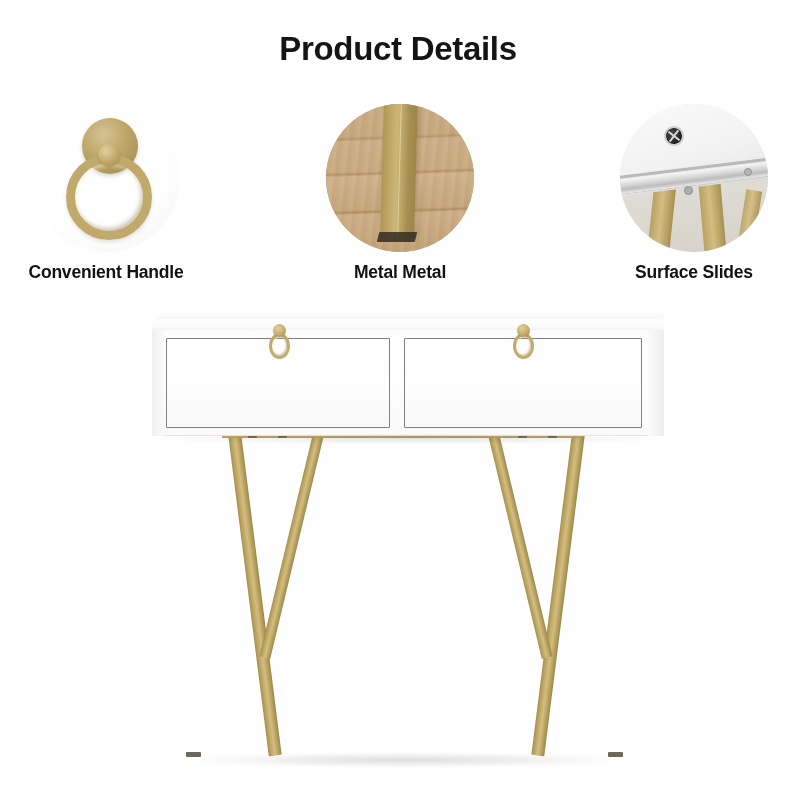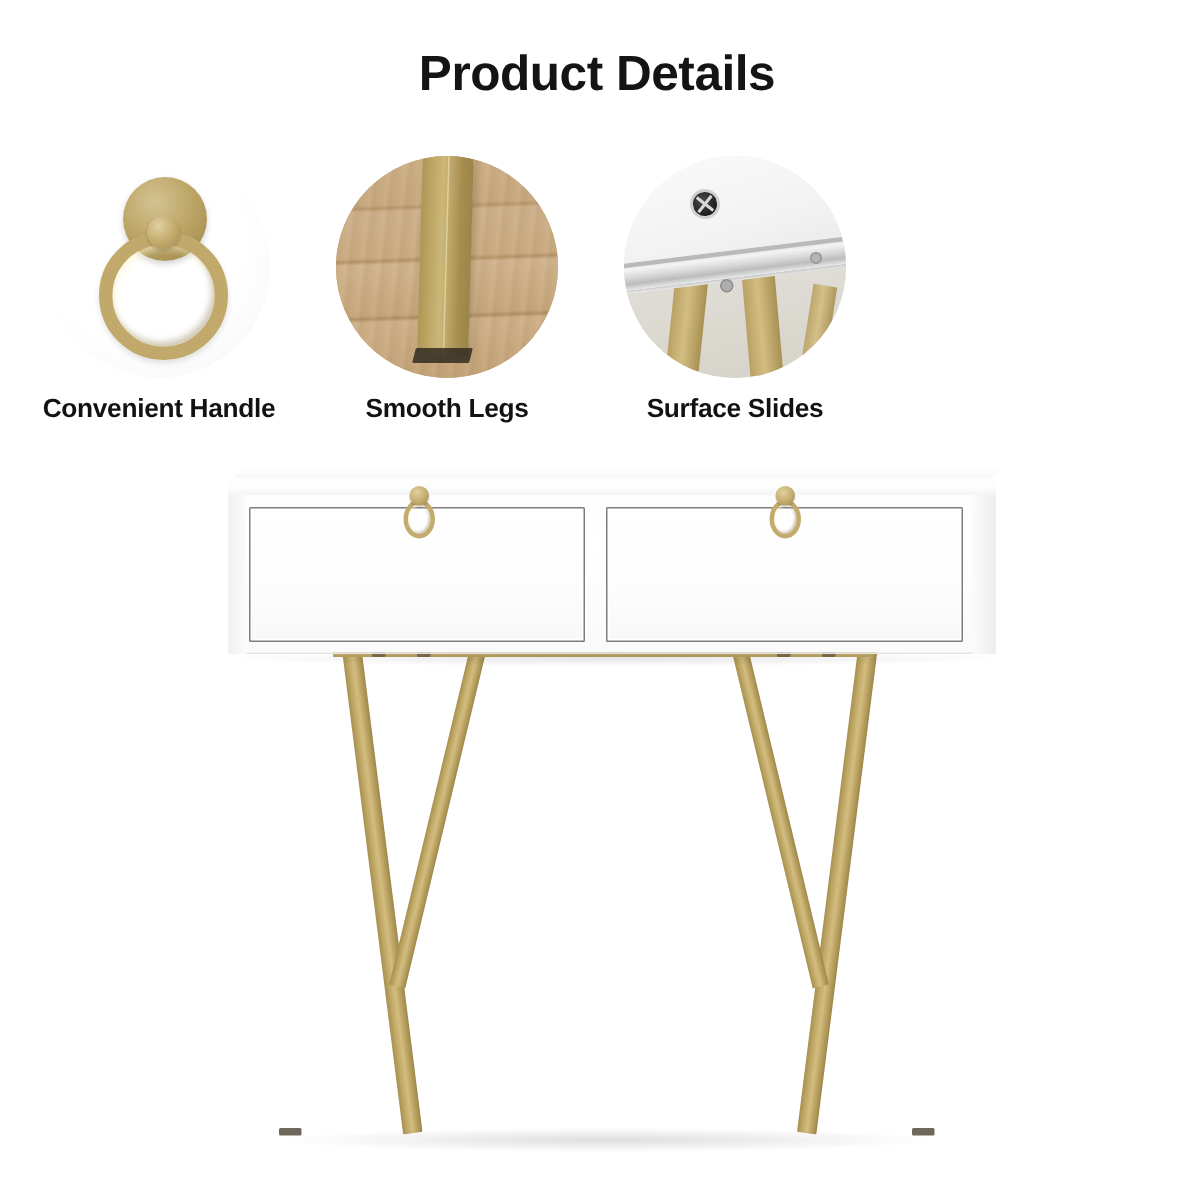--- a/index.html
+++ b/index.html
@@ -26,20 +26,21 @@
     color: #141414;
     font-family: "Liberation Sans", sans-serif;
   }
 
   
   .features {
     position: absolute;
     top: 104px; left: 10px;
     width: 780px; height: 190px;
     display: flex;
+    justify-content: space-between;
     align-items: flex-start;
   }
   .feature {
     width: 192px;
     display: flex;
     flex-direction: column;
     align-items: center;
   }
   .circle {
     width: 148px; height: 148px;
@@ -483,21 +484,21 @@
       </div>
       <div class="feature-label">Convenient Handle</div>
     </div>
 
     <div class="feature">
       <div class="circle c2">
         <div class="wood"></div>
         <div class="leg"></div>
         <div class="foot"></div>
       </div>
-      <div class="feature-label">Smooth Legs</div>
+      <div class="feature-label">Metal Metal</div>
     </div>
 
     <div class="feature">
       <div class="circle c3">
         <div class="shadowzone"></div>
         <div class="gleg a"></div>
         <div class="gleg b"></div>
         <div class="gleg c"></div>
         <div class="topwhite"></div>
         <div class="edge-line"></div>

